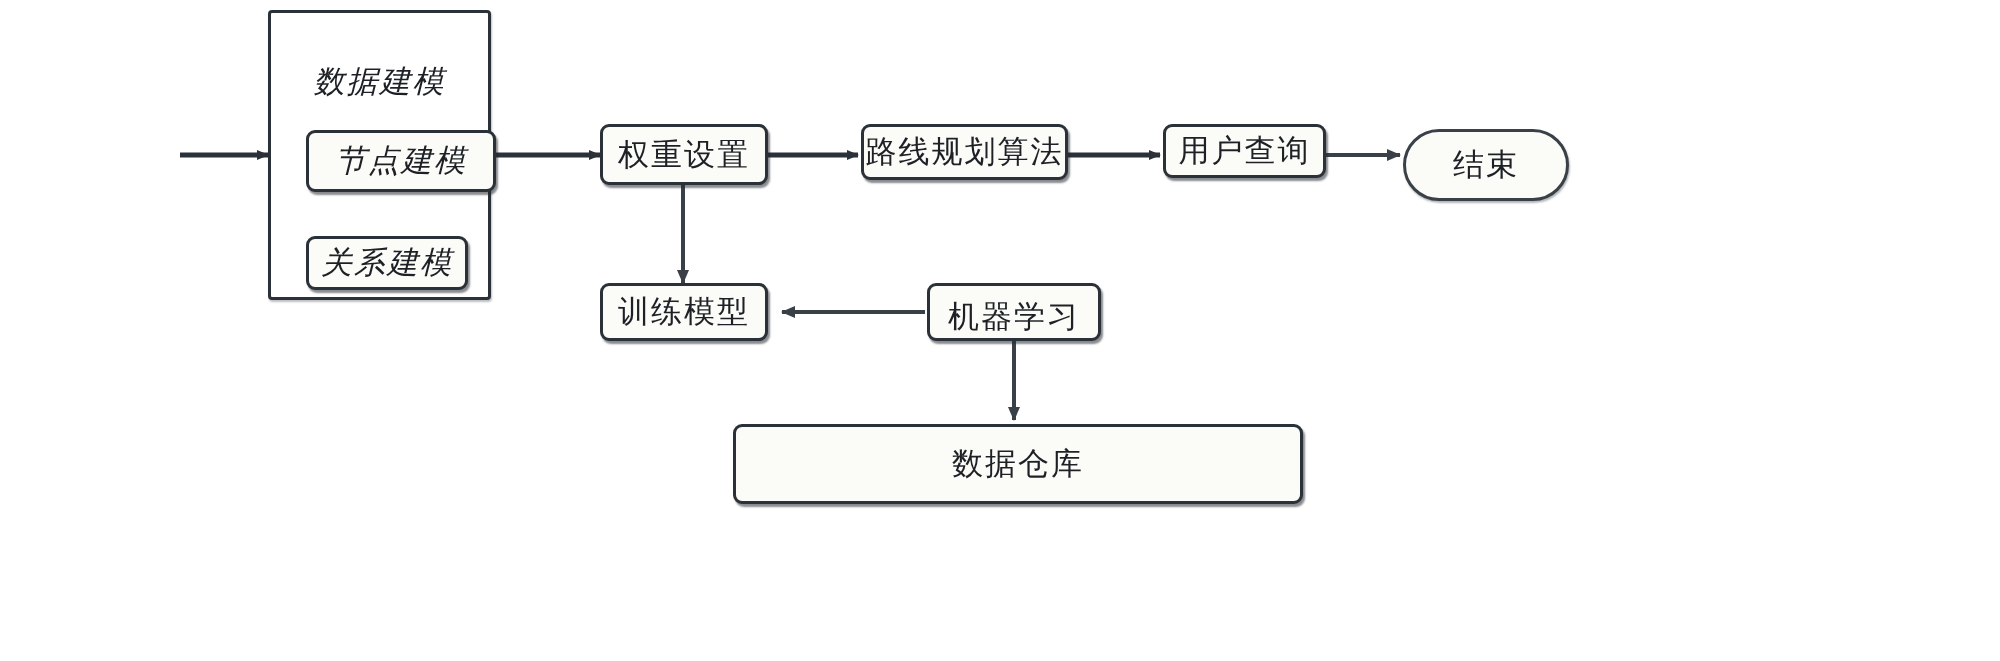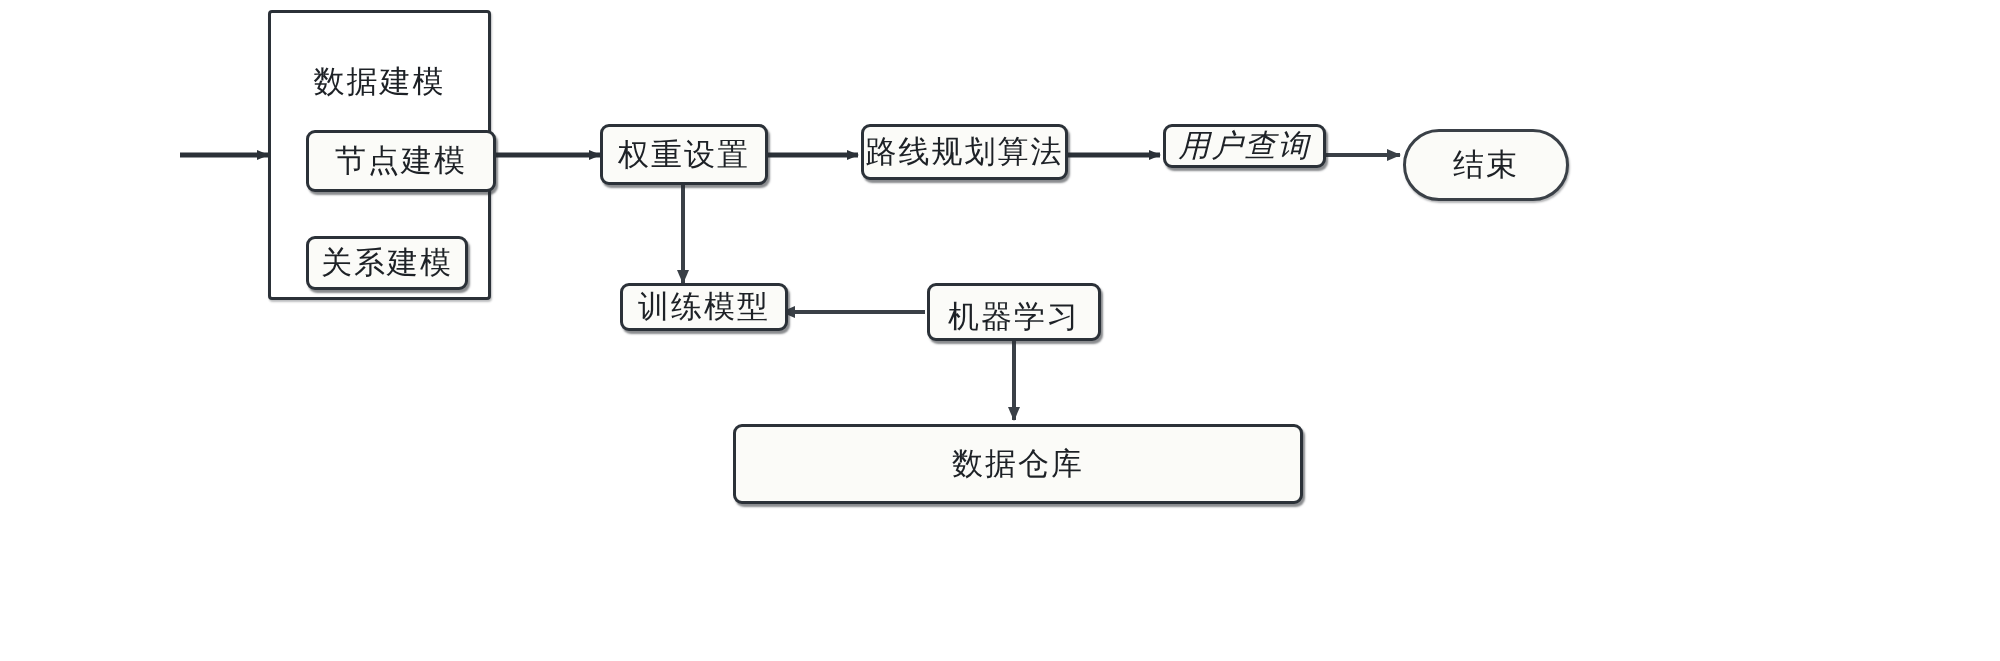--- a/index.html
+++ b/index.html
@@ -45,20 +45,21 @@
   }
   .node.process {
     border-radius: 9px;
   }
   .node.group {
     background: #ffffff;
     border-radius: 4px;
     border-width: 3px;
     box-shadow: 1px 2px 2px rgba(40,44,50,0.30);
     display: block;
+    font-style: italic;
   }
   .group-title {
     position: absolute;
     left: 0;
     right: 0;
     top: 48px;
     text-align: center;
     font-size: 31px;
     letter-spacing: 2px;
     color: #1d2126;
@@ -126,29 +127,29 @@
   </div>
 
   <div class="node process" style="left:600px; top:124px; width:168px; height:61px;">
     <span>权重设置</span>
   </div>
 
   <div class="node process" style="left:861px; top:124px; width:207px; height:56px;">
     <span>路线规划算法</span>
   </div>
 
-  <div class="node process" style="left:1163px; top:124px; width:163px; height:44px;font-style:italic;">
+  <div class="node process" style="left:1163px; top:124px; width:163px; height:54px;">
     <span>用户查询</span>
   </div>
 
   <div class="node terminator" style="left:1403px; top:129px; width:166px; height:72px;">
     <span>结束</span>
   </div>
 
-  <div class="node process" style="left:620px; top:283px; width:168px; height:48px;">
+  <div class="node process" style="left:600px; top:283px; width:168px; height:58px;">
     <span>训练模型</span>
   </div>
 
   <div class="node process" style="left:927px; top:283px; width:174px; height:58px;align-items:flex-end;">
     <span>机器学习</span>
   </div>
 
   <div class="node process" style="left:733px; top:424px; width:570px; height:80px;">
     <span>数据仓库</span>
   </div>

